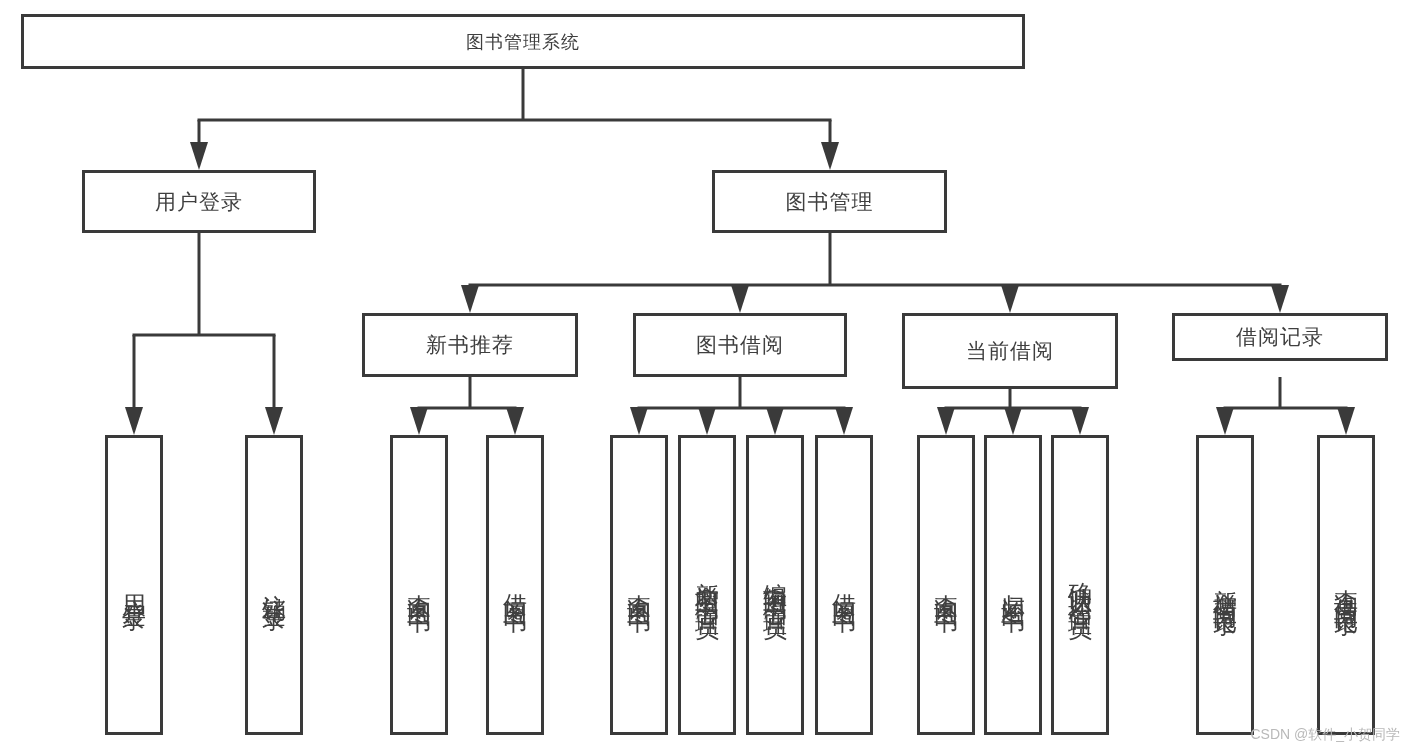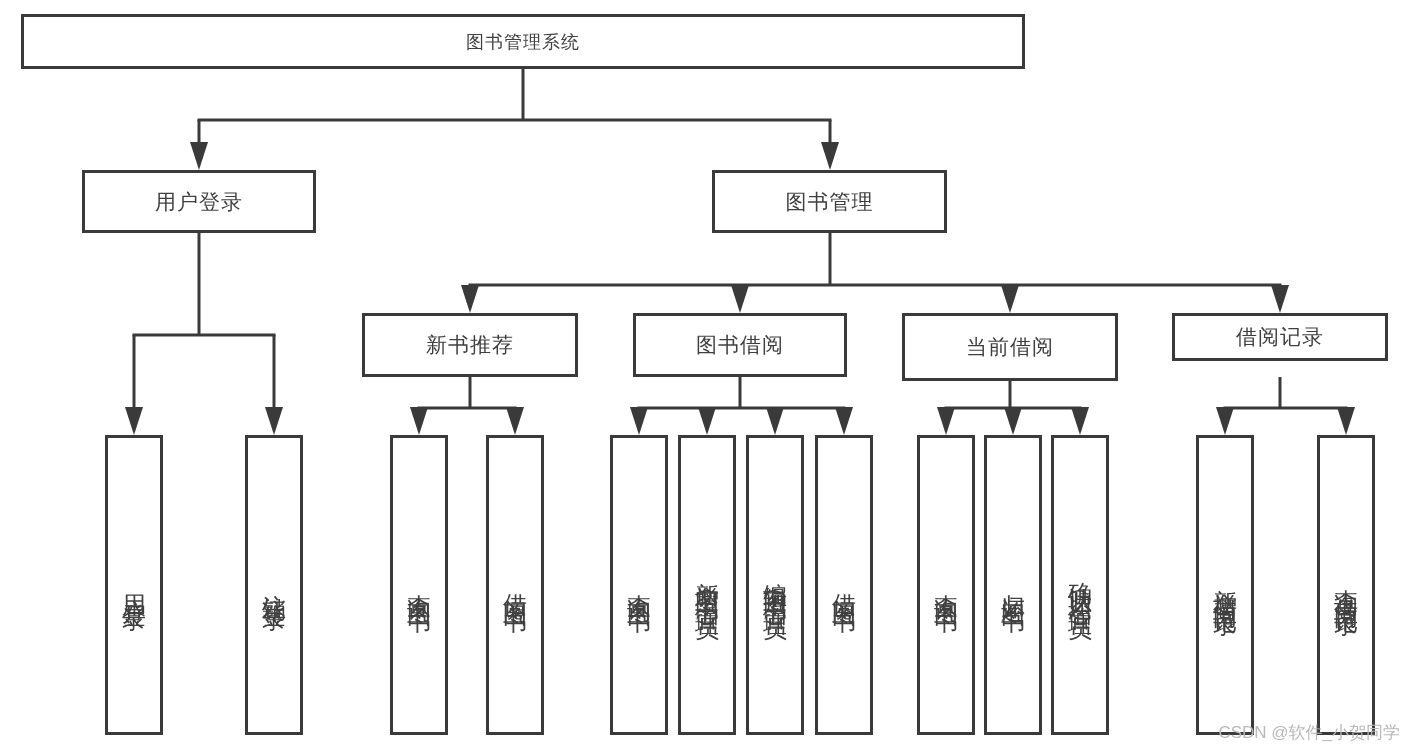--- a/index.html
+++ b/index.html
@@ -41,21 +41,21 @@
     display:flex;align-items:center;justify-content:center;
     writing-mode:vertical-rl;
     text-orientation:mixed;
     font-size:24px;
     letter-spacing:5px;
     line-height:1;
   }
   .watermark{
     position:absolute;
     right:5px;bottom:3px;
-    font-size:17px;
+    font-size:14px;
     color:var(--wm);
     z-index:5;
     white-space:nowrap;
     text-align:right;
   }
 </style>
 </head>
 <body>
 
 <div id="stage">
@@ -128,21 +128,21 @@
     </g>
   </svg>
 
   <div class="hbox root" style="left:21px;top:14px;width:1004px;height:55px">图书管理系统</div>
 
   <div class="hbox" style="left:82px;top:170px;width:234px;height:63px">用户登录</div>
   <div class="hbox" style="left:712px;top:170px;width:235px;height:63px">图书管理</div>
 
   <div class="hbox" style="left:362px;top:313px;width:216px;height:64px">新书推荐</div>
   <div class="hbox" style="left:633px;top:313px;width:214px;height:64px">图书借阅</div>
-  <div class="hbox" style="left:902px;top:313px;width:216px;height:68px">当前借阅</div>
+  <div class="hbox" style="left:902px;top:313px;width:216px;height:76px">当前借阅</div>
   <div class="hbox" style="left:1172px;top:313px;width:216px;height:48px">借阅记录</div>
 
   <div class="vbox" style="left:105px">用户登录</div>
   <div class="vbox" style="left:245px">注销登录</div>
 
   <div class="vbox" style="left:390px">查询图书</div>
   <div class="vbox" style="left:486px">借阅图书</div>
 
   <div class="vbox" style="left:610px">查询图书</div>
   <div class="vbox" style="left:678px">新增图书（管理员）</div>

